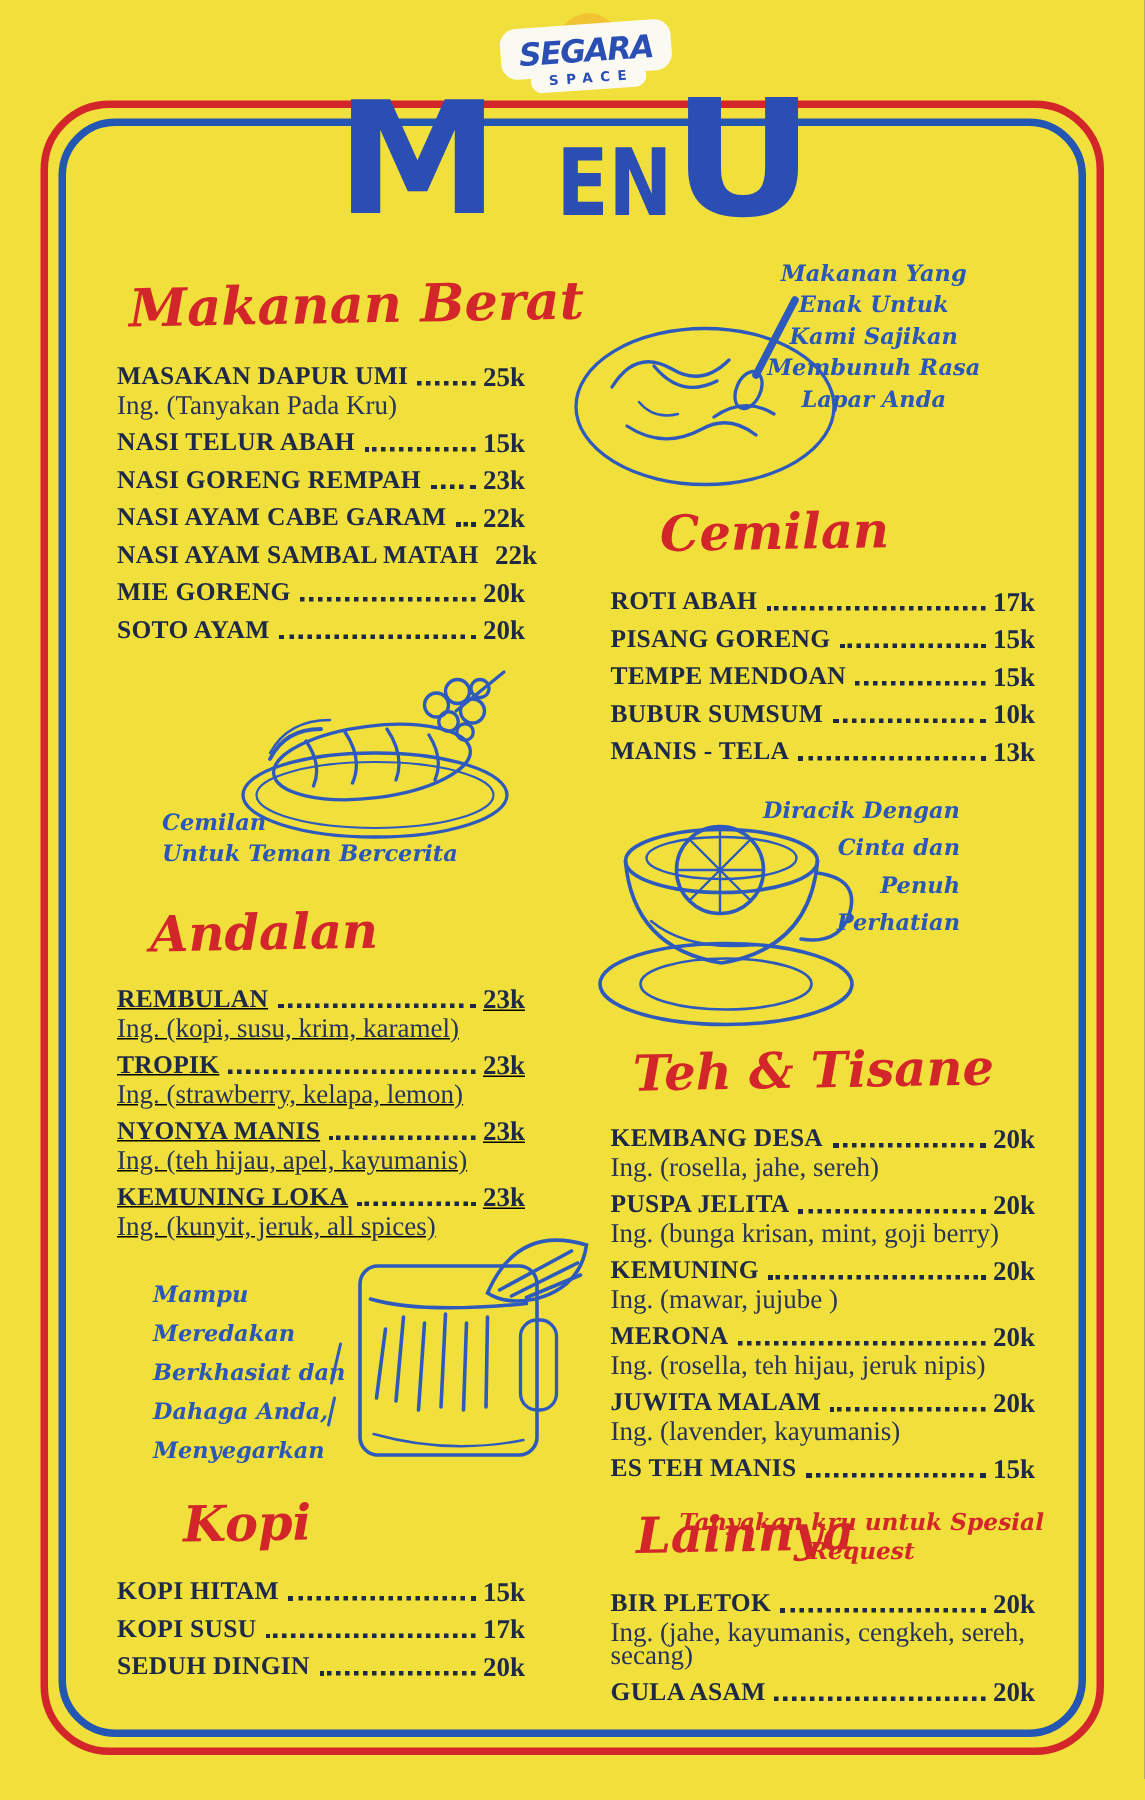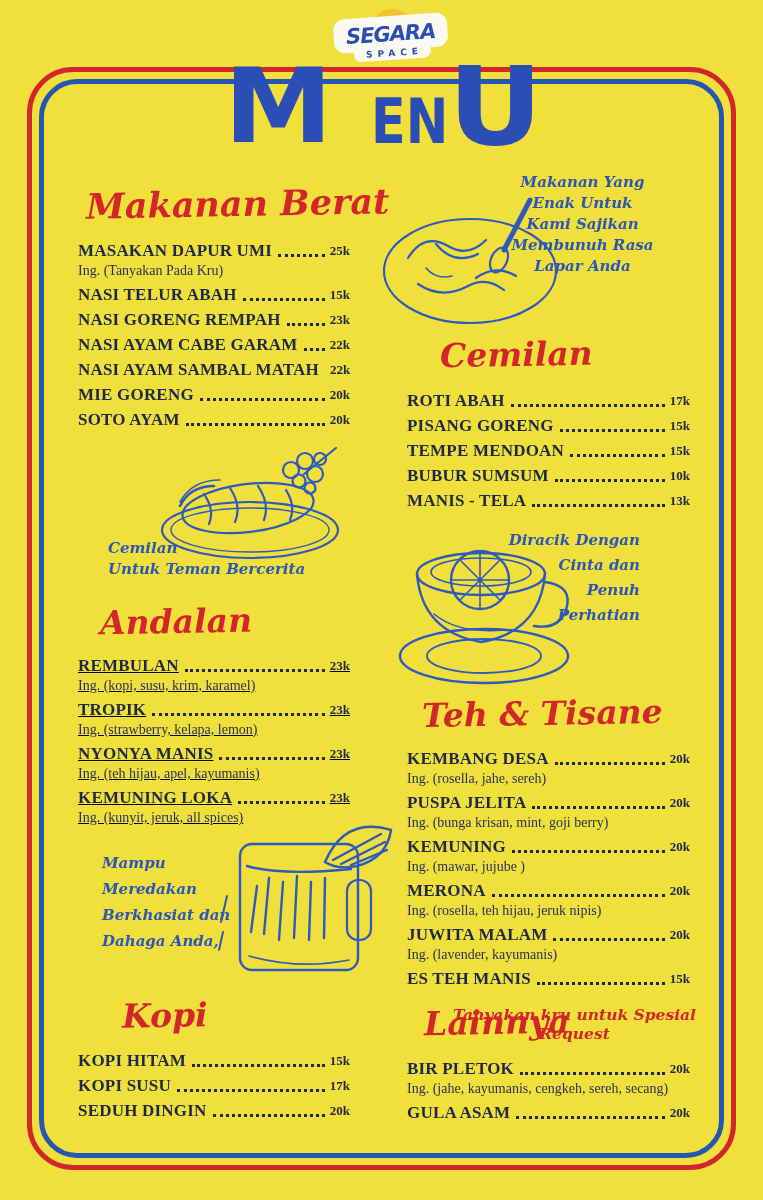--- a/index.html
+++ b/index.html
@@ -26,22 +26,22 @@
               font-size:9px;letter-spacing:5px;font-weight:bold;width:72px;margin:-3px auto 0;
               padding:3px 0 2px 5px;border-radius:8px;}
   
   .heading{position:absolute;color:#d3262a;font-family:"DejaVu Serif",serif;
            font-style:italic;font-weight:bold;transform:rotate(-1deg);z-index:3;}
   
   .sec{position:absolute;z-index:3;}
   .item .row{display:flex;align-items:flex-end;line-height:20px;margin-bottom:5px;}
   .nm{font-weight:bold;font-size:17px;color:#1d2947;white-space:nowrap;letter-spacing:.2px;}
   .dots{flex:1;border-bottom:3px dotted #1d2947;margin:0 5px 4px 6px;}
-  .pr{font-weight:bold;font-size:13px;color:#1d2947;}
-  .ing{font-size:14px;color:#27335a;line-height:15px;margin:-3px 0 7px;}
+  .pr{font-weight:bold;font-size:18px;color:#1d2947;}
+  .ing{font-size:18px;color:#27335a;line-height:15px;margin:-3px 0 7px;}
   
   .note{position:absolute;color:#2a57b8;font-family:"DejaVu Serif",serif;font-style:italic;
         font-weight:bold;font-size:15px;z-index:3;}
   .note .ln{line-height:21px;}
   .special{position:absolute;color:#d3262a;font-family:"DejaVu Serif",serif;font-style:italic;
            font-weight:bold;font-size:15.5px;text-align:center;z-index:3;}
   
   .illus{position:absolute;z-index:2;}
   .illus svg{display:block;}
 </style>
@@ -189,20 +189,21 @@
       <path d="M44 140 q50 14 100 4" stroke-width="1.6"></path>
       <path d="M120 46 Q140 0 186 14 Q182 42 152 50 Q132 54 120 46 Z"></path>
       <path d="M128 44 L176 18 M136 48 L180 26 M146 49 L182 34"></path>
       <path d="M22 80 l-6 26 M18 116 l-4 18" stroke-width="2"></path>
     </svg>
   </div>
   <div class="note" style="left:102px;top:850px;width:145px;text-align:left;">
     <div class="ln" style="line-height:26px;">Mampu Meredakan</div>
     <div class="ln" style="line-height:26px;">Berkhasiat dan</div>
     <div class="ln" style="line-height:26px;">Dahaga Anda,</div>
+    <div class="ln" style="line-height:26px;">Menyegarkan</div>
   </div>
 
   <div class="heading" style="left:122px;top:996px;font-size:33px;">Kopi</div>
 
   <div class="sec" style="left:78px;top:1051px;width:272px;">
     <div class="item">
       <div class="row">
           <span class="nm">KOPI HITAM</span>
           <span class="dots"></span>
           <span class="pr">15k</span>

